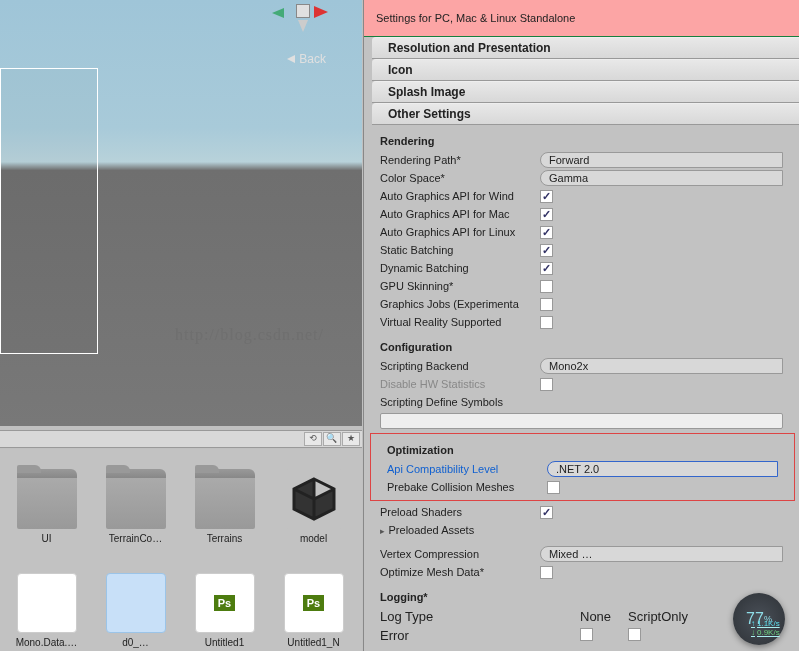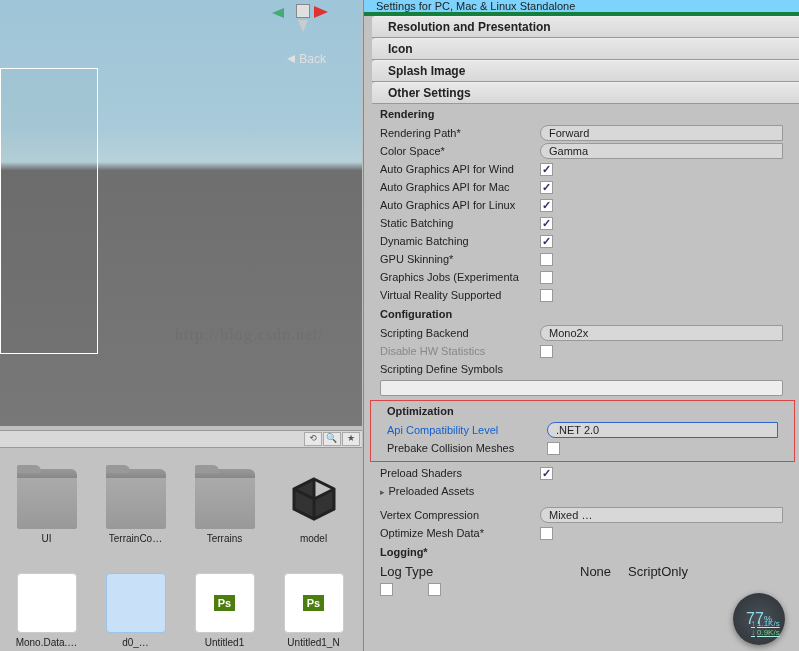--- a/index.html
+++ b/index.html
@@ -88,29 +88,29 @@
       font-size: 10px; color: #222; text-align: center; max-width: 77px;
       overflow: hidden; white-space: nowrap; text-overflow: ellipsis;
     }
     .unity-cube-svg { width: 50px; height: 50px; }
     
     .inspector {
       position: absolute; left: 363px; top: 0; width: 436px; height: 651px;
       background: #c2c2c2; border-left: 1px solid #888; font-size: 11px; color: #222;
     }
     .inspector-title {
-      padding: 0 12px; background: #7dd3fc; border-bottom: 4px solid #15803d;
+      padding: 12px 12px; background: #fca5a5; border-bottom: 1px solid #15803d;
     }
     .section-header {
       padding: 3px 16px; background: linear-gradient(to bottom, #e8e8e8, #d8d8d8);
       border-top: 1px solid #eee; border-bottom: 1px solid #999;
       font-weight: bold; font-size: 12px; margin-left: 8px;
       border-radius: 4px 0 0 0;
     }
-    .sub-header { font-weight: bold; padding: 4px 16px; }
+    .sub-header { font-weight: bold; padding: 4px 16px; margin-top: 6px; }
     .prop-row {
       display: flex; align-items: center; padding: 1px 16px; height: 18px;
     }
     .prop-label { width: 160px; flex-shrink: 0; }
     .prop-label.disabled { color: #888; }
     .prop-dropdown {
       flex: 1; height: 16px; background: #d8d8d8; border: 1px solid #999;
       border-radius: 8px 0 0 8px; padding: 0 8px; font-size: 11px;
       display: flex; align-items: center;
     }
@@ -313,20 +313,21 @@
       <div class="prop-checkbox"></div>
     </div>
 
   <div class="sub-header">Logging*</div>
   <div class="logging-header-row">
     <div class="lh-label">Log Type</div>
     <div class="lh-col">None</div>
     <div class="lh-col">ScriptOnly</div>
   </div>
   <div class="logging-header-row">
+    <div class="lh-label">Error</div>
     <div class="lh-col">
         <div class="prop-checkbox"></div>
       </div>
     <div class="lh-col">
         <div class="prop-checkbox"></div>
       </div>
   </div>
 </div>
 
 <div class="net-widget">

